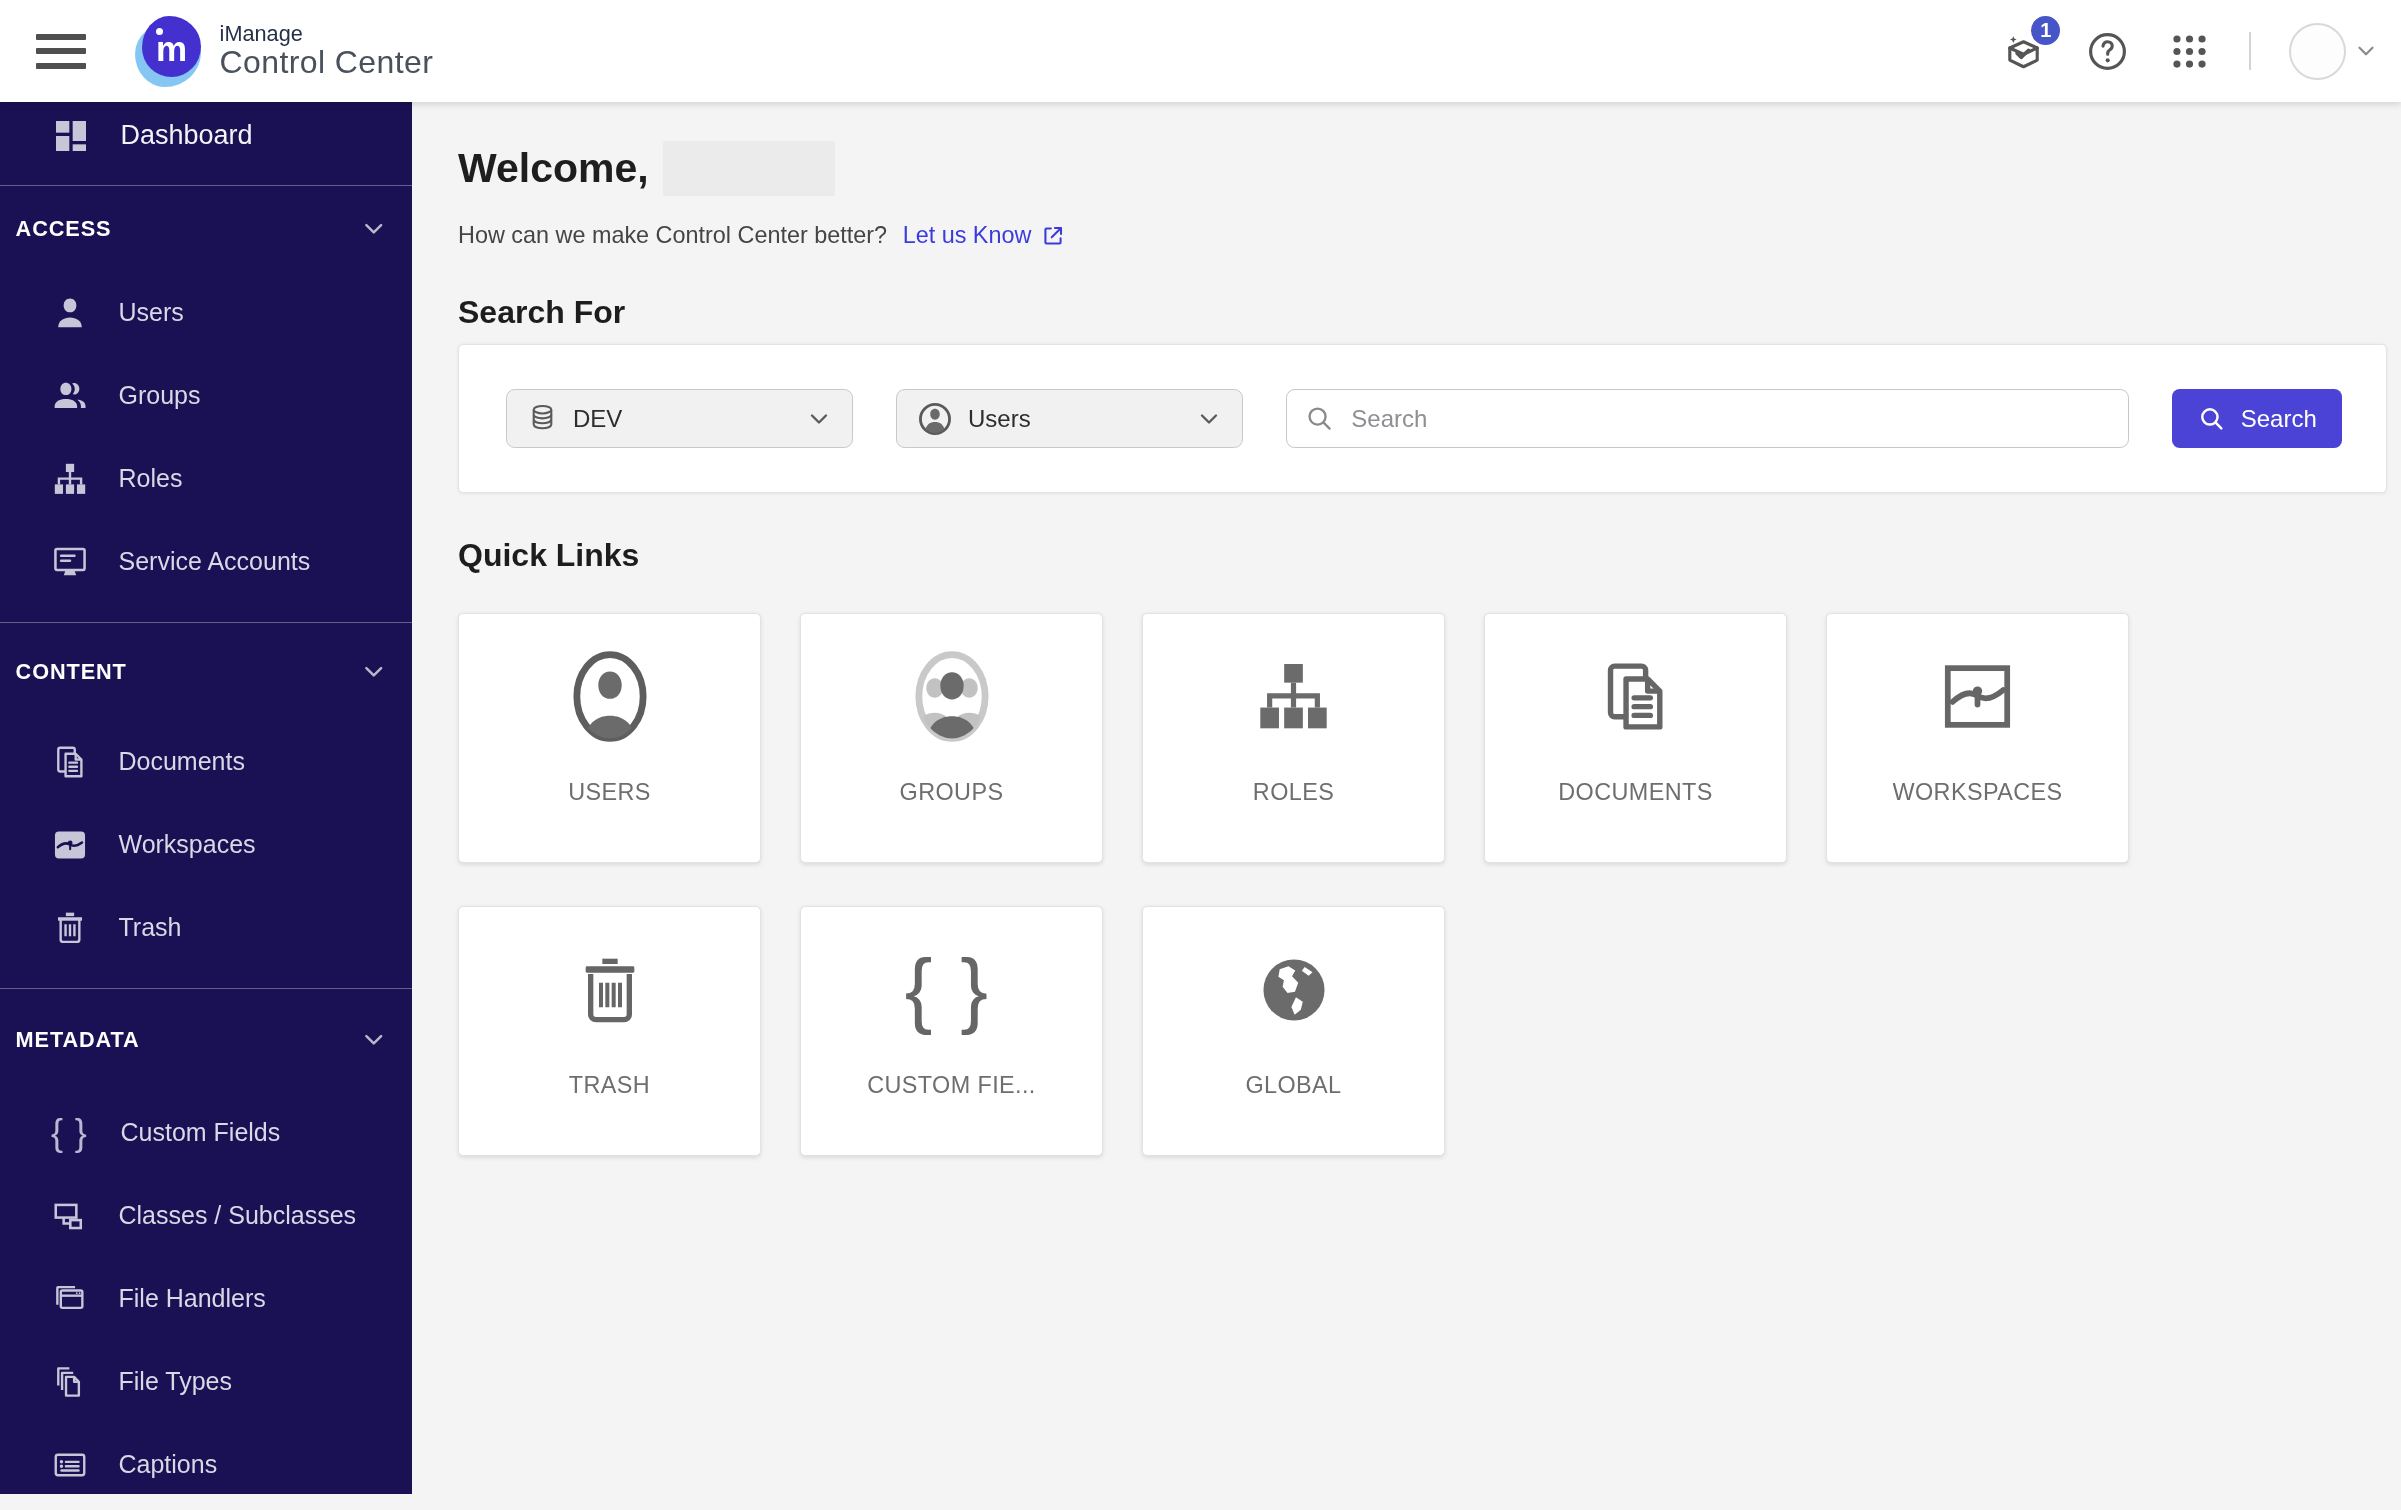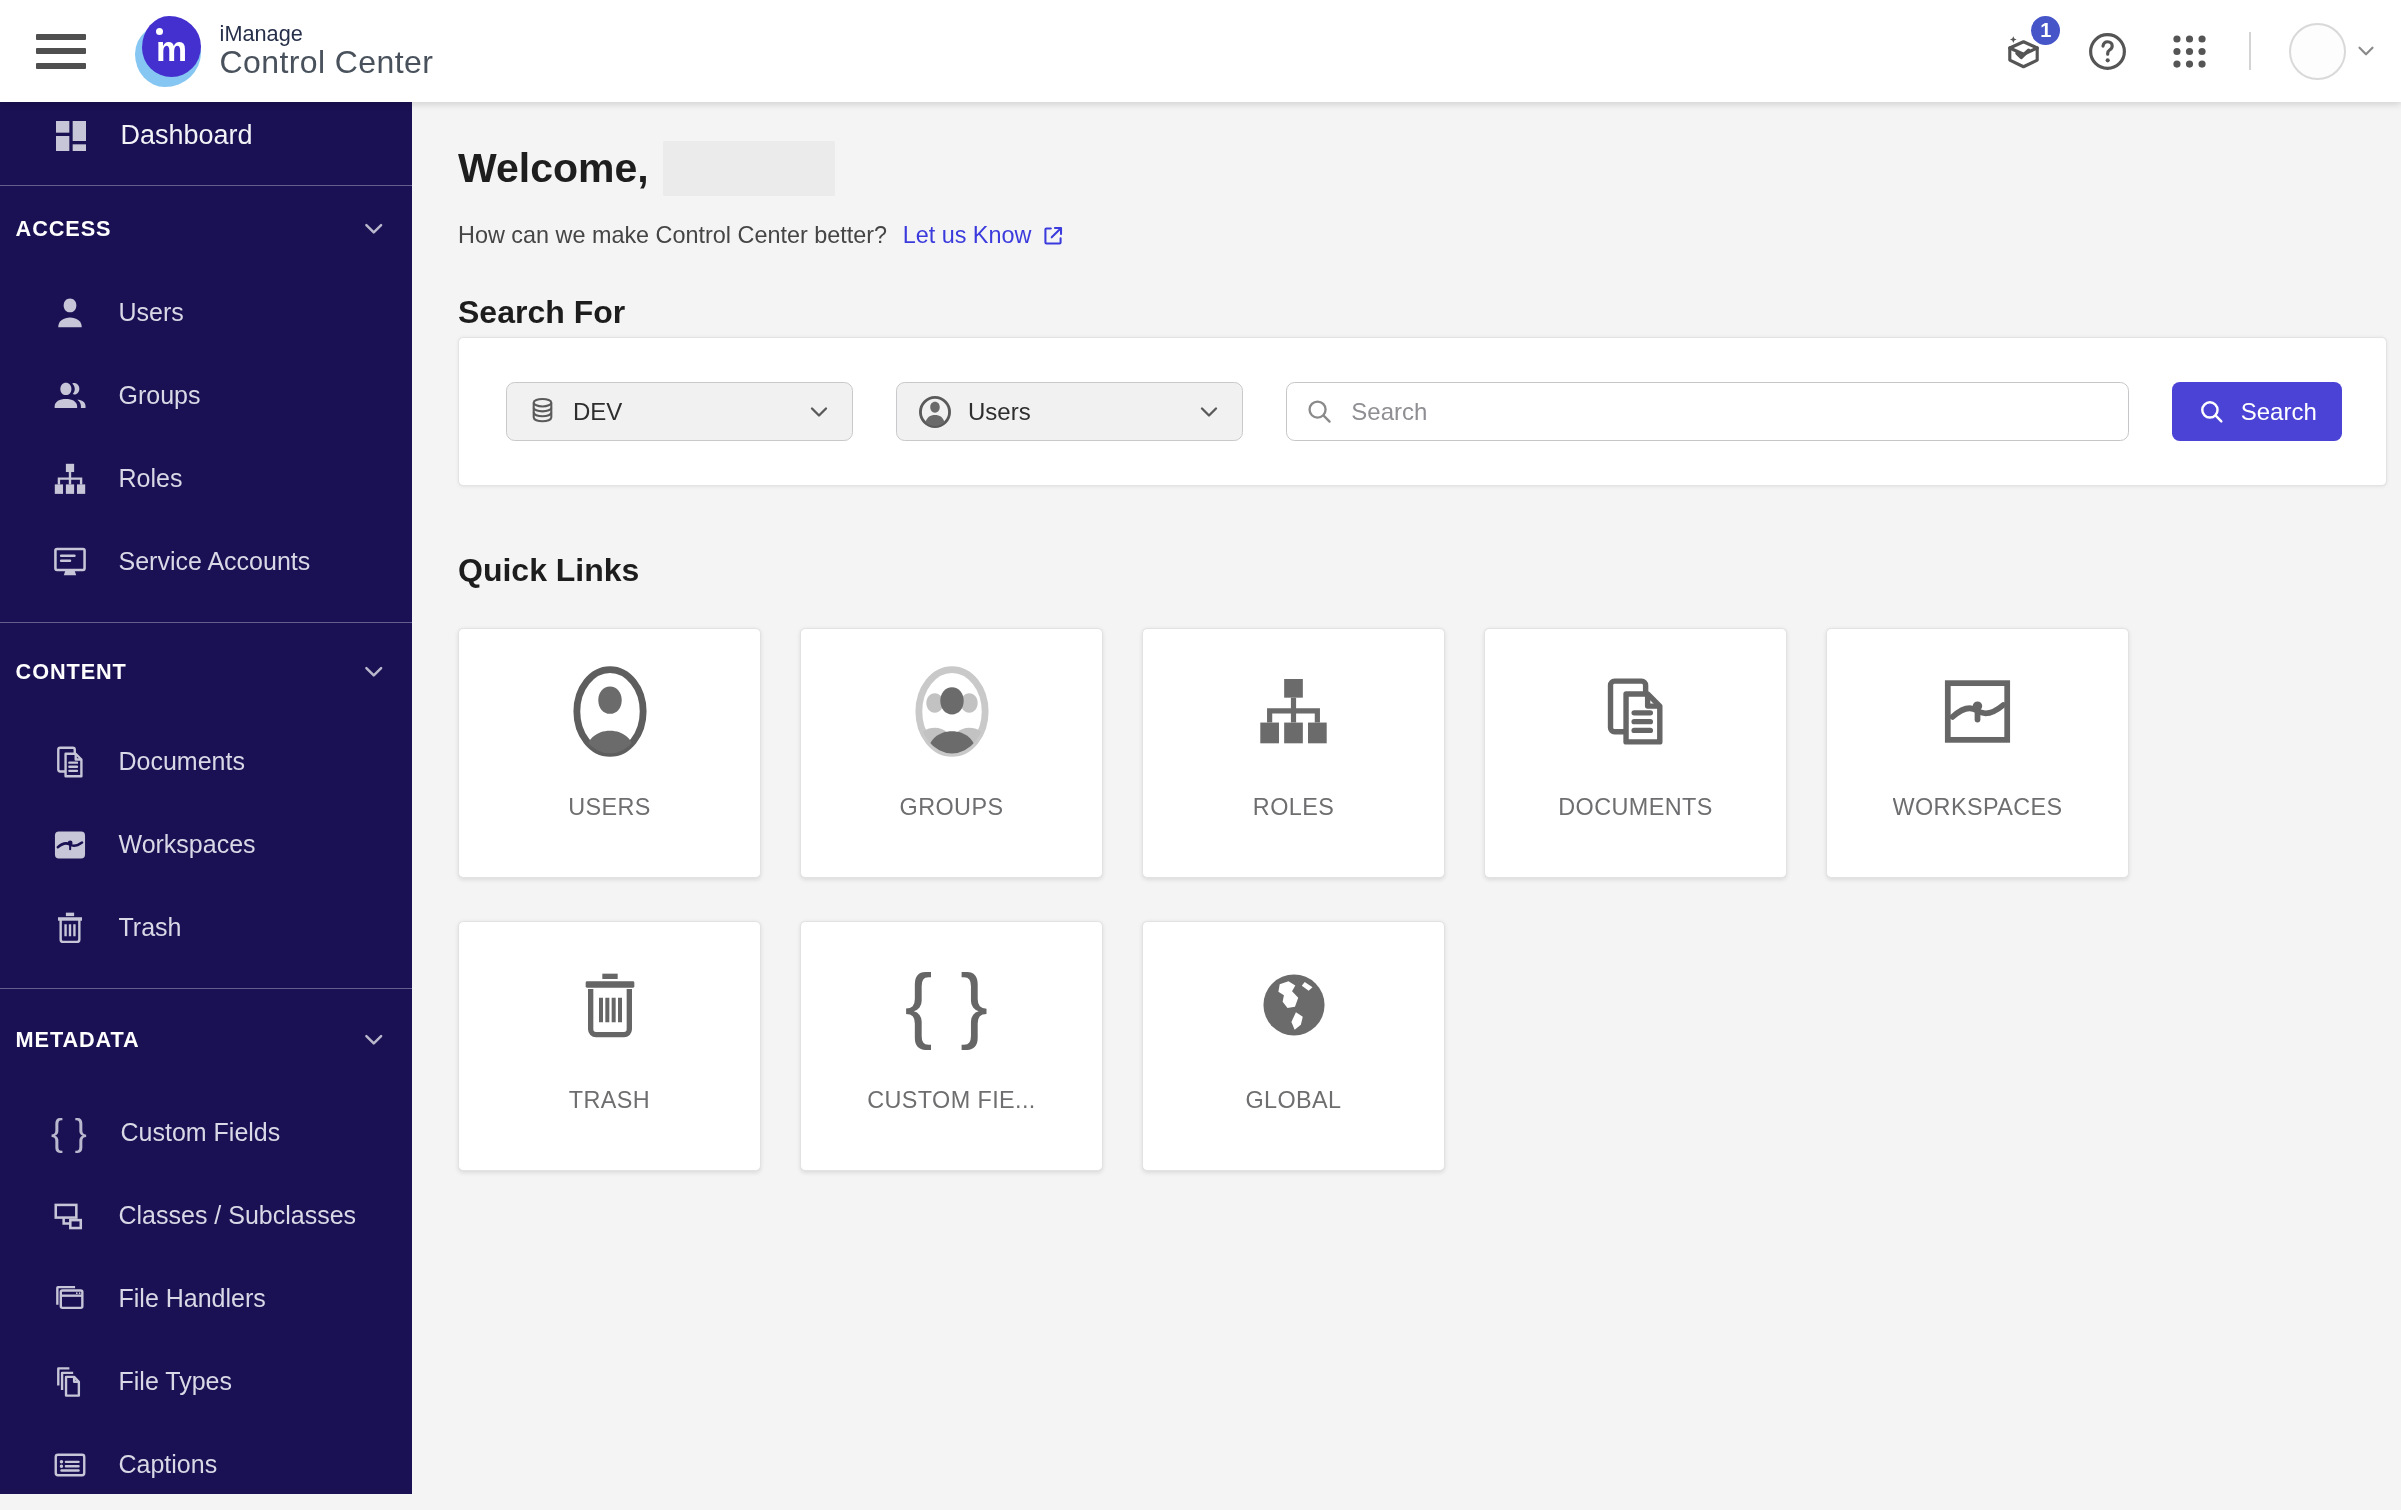--- a/index.html
+++ b/index.html
@@ -54,36 +54,36 @@
   .main-inner{padding:35px 19px 0 42px;}
   .welcome-row{display:flex;align-items:center;gap:14px;}
   .welcome{font-size:41px;font-weight:700;color:#1e1e1f;margin:0;}
   .redacted{width:172px;height:55px;background:#ebebeb;border-radius:1.7px;}
   .feedback-row{display:flex;align-items:center;gap:15.6px;margin-top:26px;}
   .feedback-text{font-size:23.4px;color:#454545;}
   .link{display:flex;align-items:center;gap:8.7px;text-decoration:none;cursor:pointer;}
   .link-label{font-size:23.4px;color:#3b3bdd;}
   .h2{font-size:32px;font-weight:700;color:#1d1d1e;margin:0;}
   .search-title{margin-top:45px;}
-  .search-card{margin-top:6px;width:1929px;height:149px;background:#fff;border:0.9px solid #e3e3e4;
+  .search-card{margin-top:13px;width:1929px;height:149px;background:#fff;border:0.9px solid #e3e3e4;
                border-radius:5.2px;box-shadow:0 0.9px 3.5px rgba(0,0,0,0.07);box-sizing:border-box;
                display:flex;align-items:center;gap:43px;padding:0 44px 0 47px;}
   .select{height:59px;width:347px;background:#f1f1f2;border:1.7px solid #c9c9cb;border-radius:8.7px;
           display:flex;align-items:center;padding:0 19px;box-sizing:border-box;cursor:pointer;}
   .select .sel-label{flex:1;font-size:24px;color:#2e2e2f;margin-left:14px;text-align:left;}
   .search-field{flex:1;height:59px;background:#fff;border:1.7px solid #c6c6c8;border-radius:8.7px;
                 display:flex;align-items:center;padding:0 17.3px;box-sizing:border-box;}
   .search-field input{flex:1;border:none;outline:none;font-size:24px;color:#333;margin-left:14px;
                       font-family:"Liberation Sans","DejaVu Sans",sans-serif;background:transparent;}
   .search-field input::placeholder{color:#8f8f93;}
   .search-btn{height:59px;width:170px;background:#4a43d6;border:none;border-radius:7.8px;cursor:pointer;
               display:flex;align-items:center;justify-content:center;gap:14px;}
   .search-btn .btn-label{color:#fff;font-size:24px;}
 
-  .ql-title{margin-top:66px;}
+  .ql-title{margin-top:44px;}
   .cards{margin-top:39px;display:grid;grid-template-columns:repeat(5,303px);gap:43px 39px;}
   .card{width:303px;height:250px;background:#fff;border:0.9px solid #e2e2e3;border-radius:5.2px;
         box-shadow:0 1.7px 4.3px rgba(0,0,0,0.10);cursor:pointer;display:flex;flex-direction:column;
         align-items:center;justify-content:flex-start;box-sizing:border-box;}
   .card .icon-zone{height:165px;display:flex;align-items:center;justify-content:center;}
   .card-label{font-size:23.4px;color:#6e6e70;letter-spacing:0.4px;max-width:260px;white-space:nowrap;
               overflow:hidden;text-overflow:ellipsis;}
   .brace-card{font-size:83px;color:#666;letter-spacing:10.4px;line-height:1;font-weight:400;}
 </style>
 </head>

